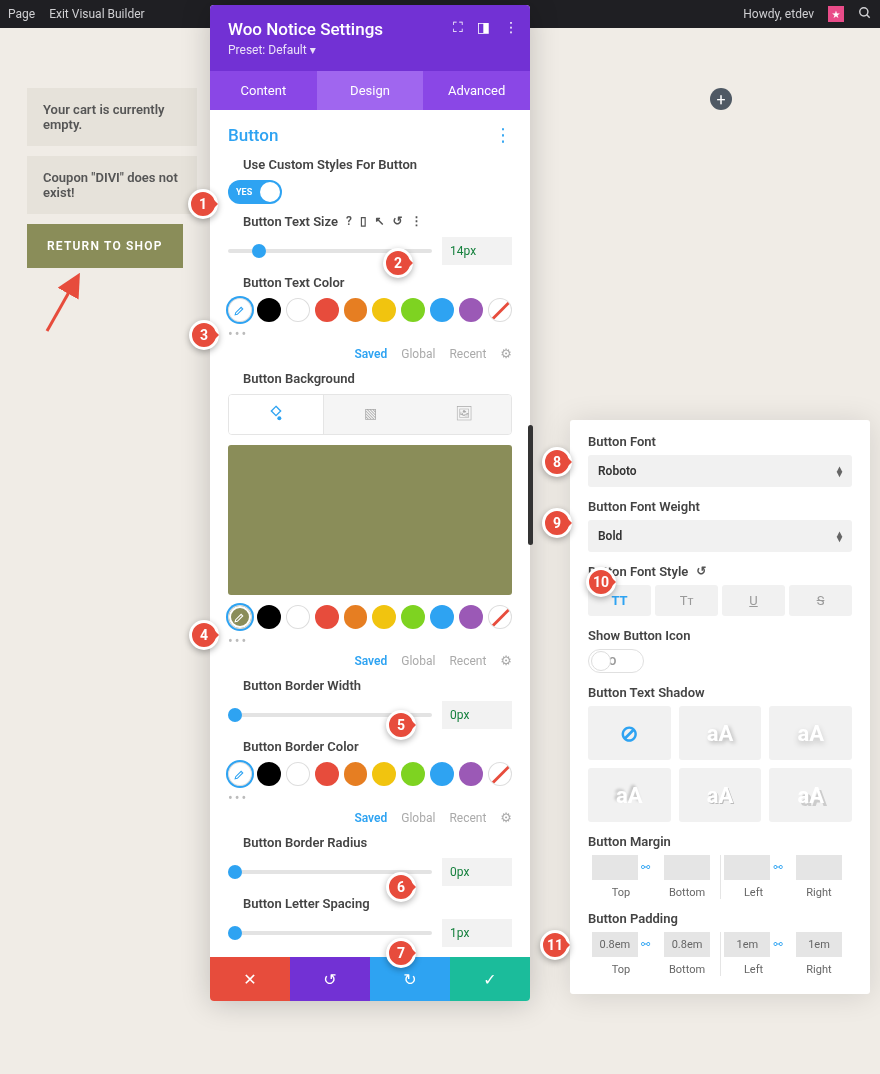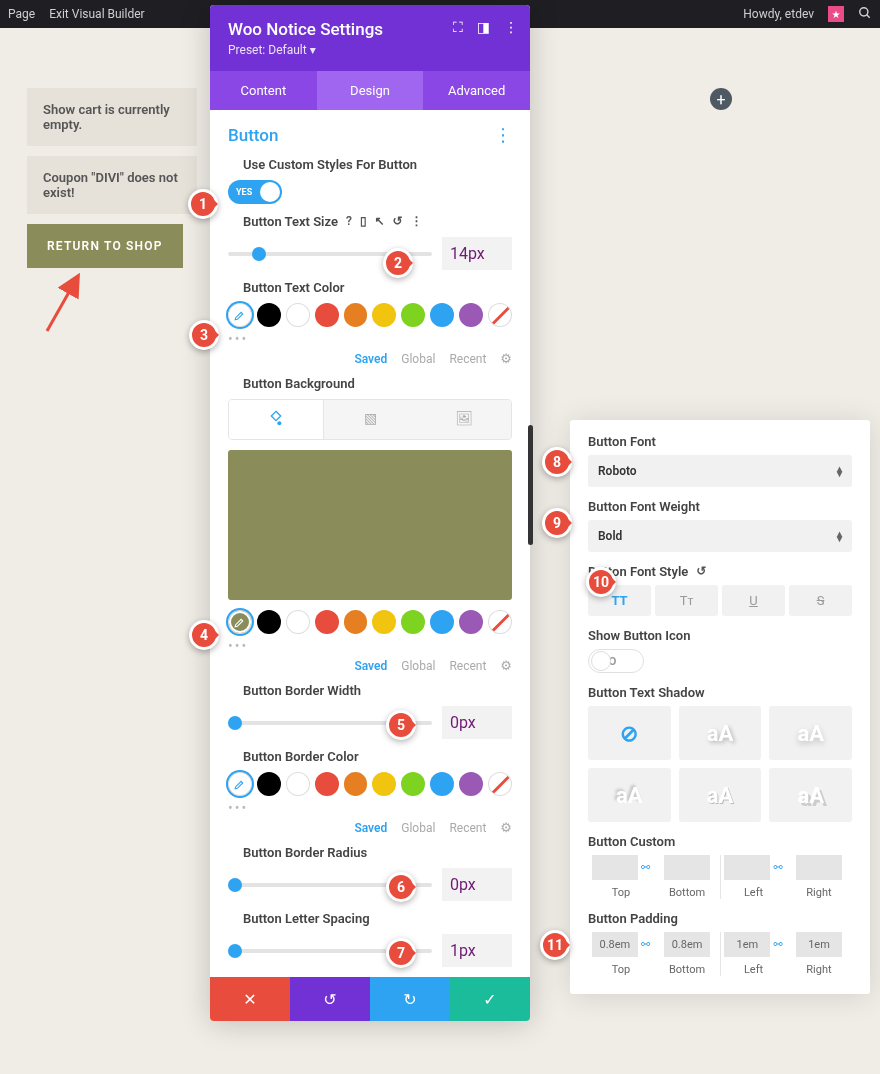--- a/index.html
+++ b/index.html
@@ -28,21 +28,21 @@
 .dots-v{color:#2ea3f2;font-size:18px}
 .lbl{font-size:13px;color:#444;font-weight:600;margin:10px 15px 8px}
 .lbl-row{display:flex;align-items:flex-start;gap:8px}
 .lbl-row .ic{font-size:12px;color:#555}
 .toggle{display:inline-flex;align-items:center;background:#2ea3f2;border-radius:14px;padding:2px;width:54px;height:24px;position:relative;cursor:pointer}
 .toggle .txt{color:#fff;font-size:9px;font-weight:700;margin-left:6px}
 .toggle .knob{position:absolute;right:2px;width:20px;height:20px;background:#fff;border-radius:50%}
 .slider-row{display:flex;align-items:center;gap:10px;margin:4px 0 10px}
 .track{flex:1;height:4px;background:#e3e3e3;border-radius:2px;position:relative}
 .thumb{position:absolute;top:-5px;width:14px;height:14px;background:#2ea3f2;border-radius:50%}
-.valbox{width:70px;background:#f2f2f2;border:none;padding:7px 8px;font-size:16px;color:#701a75}
+.valbox{width:70px;background:#f2f2f2;border:none;padding:7px 8px;font-size:12px;color:#15803d}
 .swatches{display:flex;gap:5px;align-items:center;margin:6px 0 2px}
 .sw{width:24px;height:24px;border-radius:50%;cursor:pointer}
 .sw.sel{box-shadow:0 0 0 2px #2ea3f2, inset 0 0 0 2px #fff}
 .sw.picker{background:#fff;border:1px solid #ddd;display:flex;align-items:center;justify-content:center;color:#2ea3f2;font-size:12px}
 .sw.picker svg{width:13px;height:13px}
 .sw.slash{background:#fff;border:1px solid #ddd;position:relative;overflow:hidden}
 .sw.slash::after{content:"";position:absolute;left:-4px;top:10px;width:32px;height:3px;background:#e74c3c;transform:rotate(-45deg)}
 .dots-h{font-size:14px;color:#bbb;letter-spacing:2px;margin:4px 0}
 .swatch-tabs{display:flex;gap:14px;font-size:12px;margin-bottom:10px;justify-content:flex-end;align-items:center}
 .swatch-tabs span{color:#aaa}
@@ -97,21 +97,21 @@
     <span>
       <svg width="14" height="14" viewBox="0 0 24 24" fill="none" stroke="#cfcfd2" stroke-width="2.5">
           <circle cx="10" cy="10" r="7"></circle>
           <line x1="20" y1="20" x2="15" y2="15"></line>
         </svg>
     </span>
   </div>
 </div>
 
 <div class="page-area">
-  <div class="notice notice1">Show cart is currently empty.</div>
+  <div class="notice notice1">Your cart is currently empty.</div>
   <div class="notice notice2">Coupon "DIVI" does not exist!</div>
   <button class="return-btn">RETURN TO SHOP</button>
   <svg class="arrow" viewBox="0 0 60 70">
     <defs>
         <marker id="ah" markerWidth="8" markerHeight="8" refX="6" refY="4" orient="auto">
           <polygon points="0 0, 8 4, 0 8" fill="#e74c3c"></polygon>
         </marker>
       </defs>
     <line x1="12" y1="65" x2="42" y2="12" stroke="#e74c3c" stroke-width="3" marker-end="url(#ah)"></line>
   </svg>
@@ -311,21 +311,21 @@
   <div class="rp-lbl">Button Text Shadow</div>
   <div class="shadow-grid">
     <div class="sh none">⊘</div>
     <div class="sh" style="text-shadow:2px 2px 4px rgba(0,0,0,.25);color:#fff">aA</div>
     <div class="sh" style="text-shadow:0 3px 6px rgba(0,0,0,.2);color:#fff">aA</div>
     <div class="sh" style="text-shadow:-2px -2px 3px rgba(0,0,0,.2);color:#fff">aA</div>
     <div class="sh" style="text-shadow:1px 1px 0 #bbb;color:#fff">aA</div>
     <div class="sh" style="text-shadow:3px 3px 0 #ccc;color:#fff">aA</div>
   </div>
 
-  <div class="rp-lbl">Button Custom</div>
+  <div class="rp-lbl">Button Margin</div>
   <div class="sp-grid">
     <div class="sp-col">
         <div class="sp-in">
           <input value="" style="">
           <span class="link">⚯</span>
         </div>
         <div class="sp-lab">Top</div>
       </div>
     <div class="sp-col">
         <div class="sp-in">

